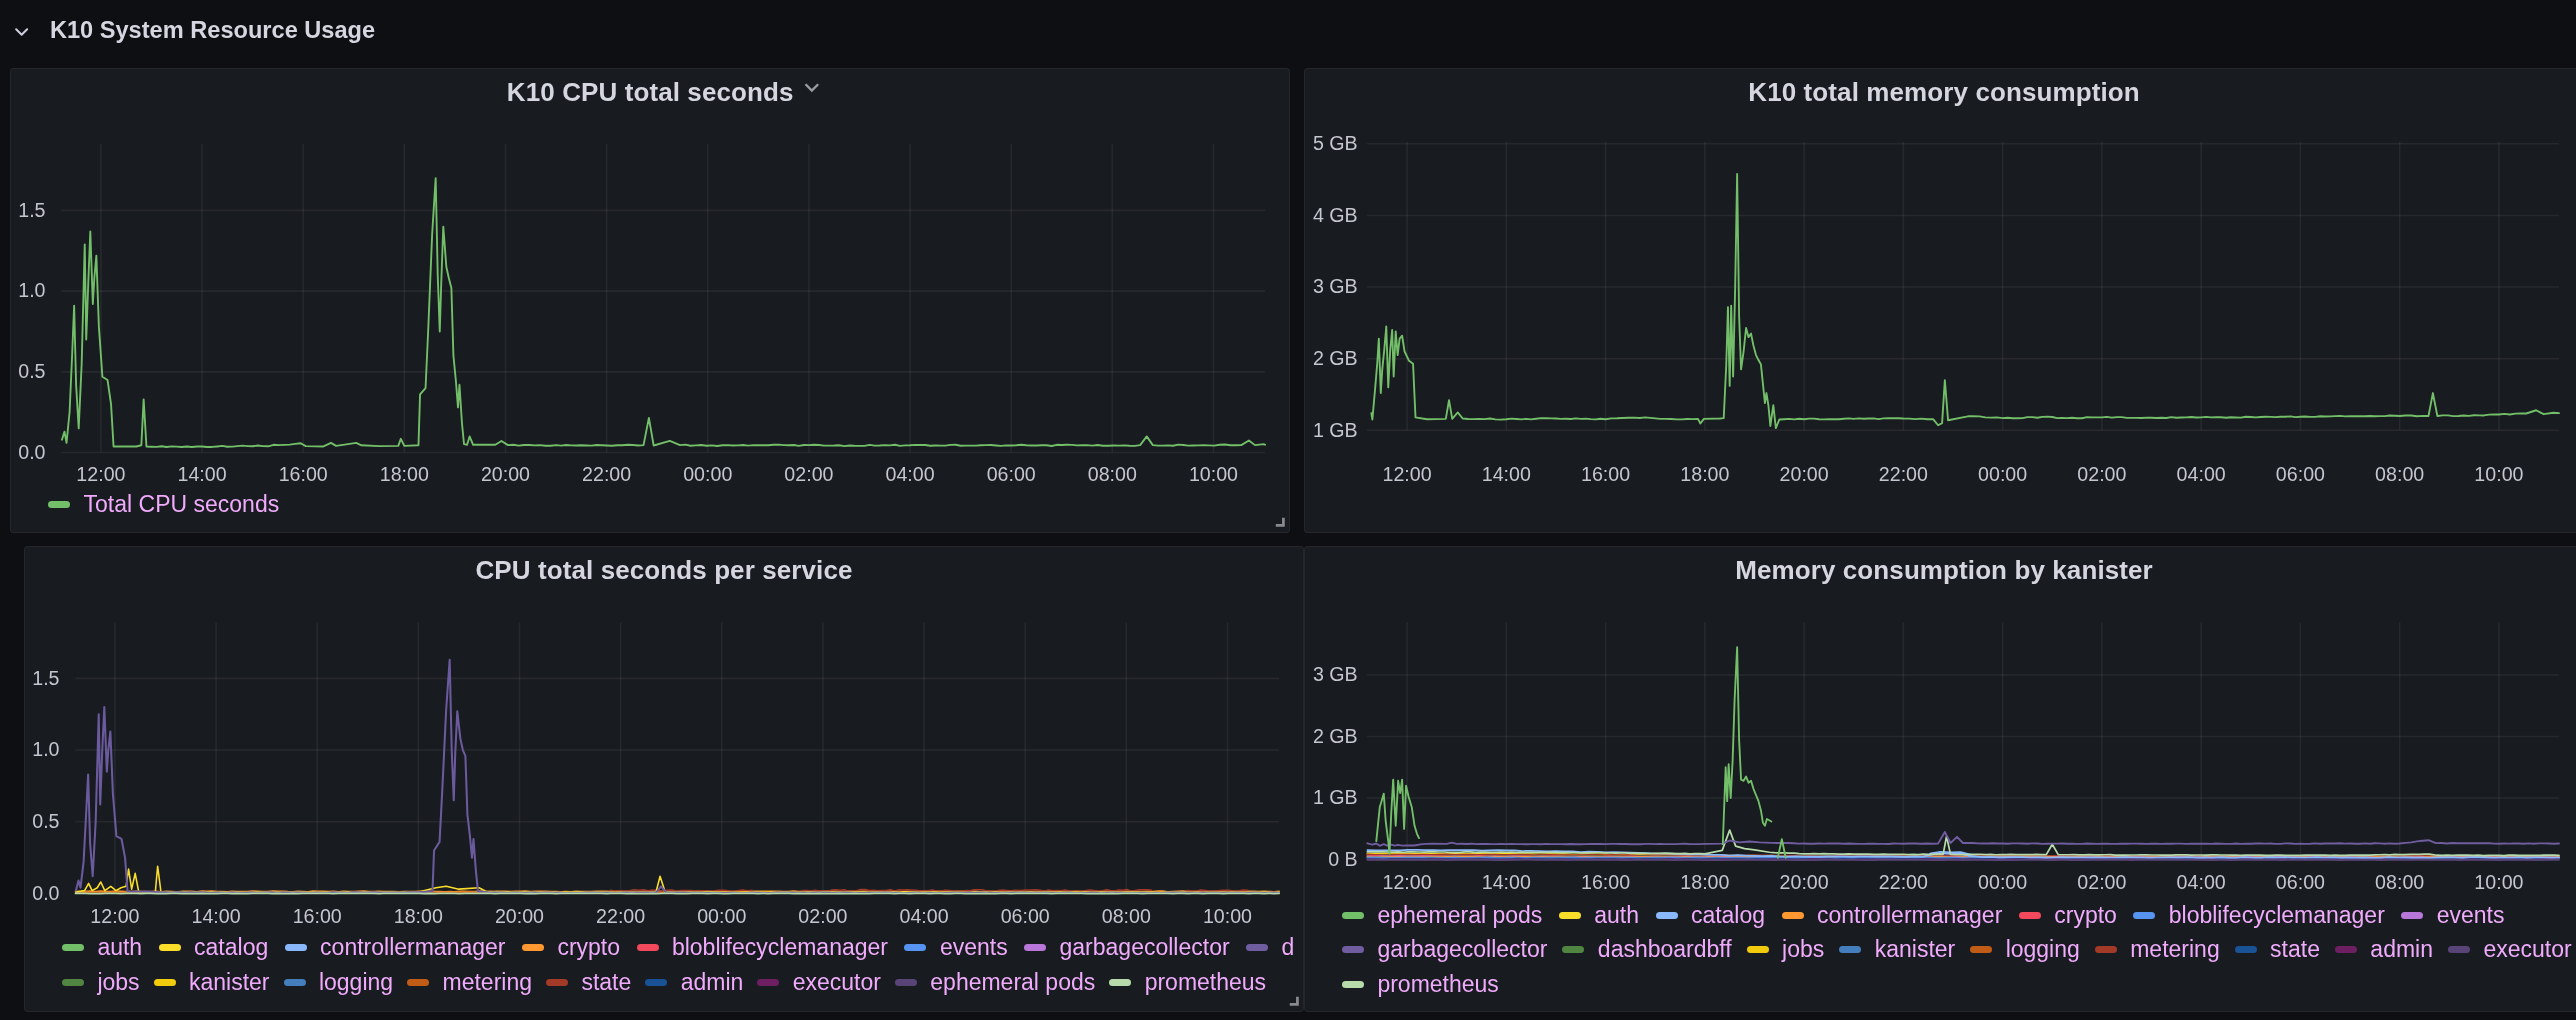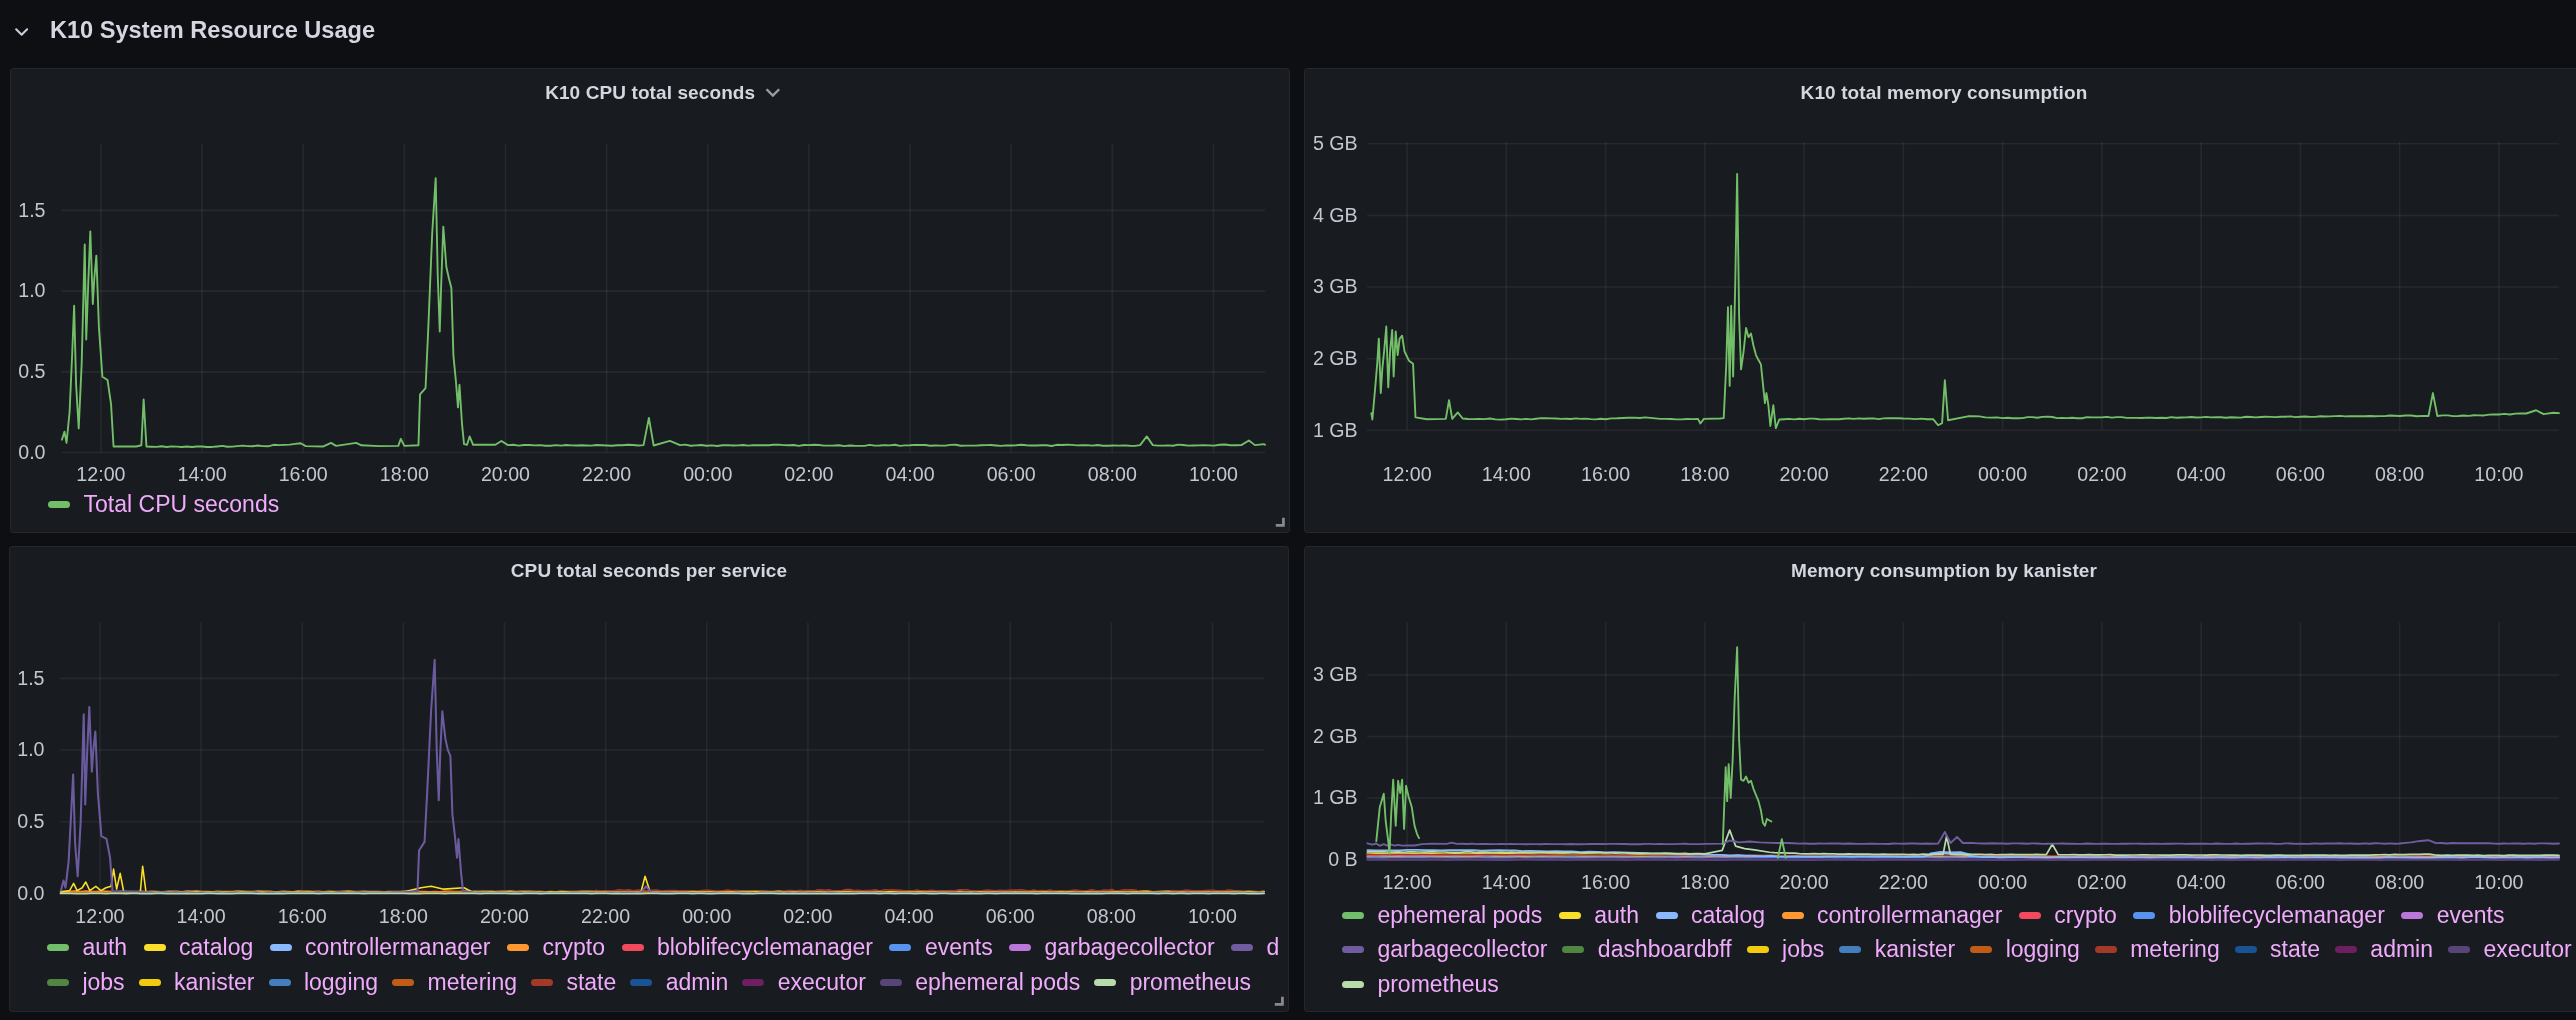--- a/index.html
+++ b/index.html
@@ -1,20 +1,20 @@
 <!DOCTYPE html>
 <html style="font-size:12.6px"><head><meta charset="utf-8"><style>
 *{margin:0;padding:0;box-sizing:border-box}
 html,body{width:2576px;height:1021px;background:#0E0F13;overflow:hidden;
   font-family:"Liberation Sans",sans-serif}
 .hdr{position:absolute;left:12.6px;top:17.3px;display:flex;align-items:center;color:#D5D6E0}
 .hdr .t{font-size:23.6px;font-weight:700;margin-left:20px}
 .panel{position:absolute;background:#181B1F;border:0.8px solid #25272D;border-radius:3.1px}
 .ptitle{position:absolute;left:0;right:0;top:0;height:47px;display:flex;align-items:center;
-  justify-content:center;font-size:19px;font-weight:700;color:#D5D6E0;letter-spacing:0.1px}
+  justify-content:center;font-size:26px;font-weight:700;color:#D5D6E0;letter-spacing:0.1px}
 .plot{position:absolute;left:0;top:0}
 .tick{font-size:25px;fill:#C5C6D0;font-family:"Liberation Sans",sans-serif}
 .lrow{position:absolute;left:37px;right:7.9px;height:23.6px;display:flex;align-items:center;
   column-gap:16.5px;overflow:hidden}
 .li{display:inline-flex;align-items:center;white-space:nowrap}
 .pill{display:inline-block;width:22px;height:7px;border-radius:3.5px;margin-right:13.4px}
 .ltxt{font-size:23px;color:#f0abfc}
 </style></head>
 <body>
 <div class="hdr">
@@ -109,21 +109,21 @@
       <text x="1394.0" y="524" text-anchor="middle" class="tick">08:00</text>
       <text x="1520.4" y="524" text-anchor="middle" class="tick">10:00</text>
       <text x="67" y="468.0" text-anchor="end" class="tick">1 GB</text>
       <text x="67" y="376.8" text-anchor="end" class="tick">2 GB</text>
       <text x="67" y="285.6" text-anchor="end" class="tick">3 GB</text>
       <text x="67" y="194.4" text-anchor="end" class="tick">4 GB</text>
       <text x="67" y="103.2" text-anchor="end" class="tick">5 GB</text>
       <polyline points="84.5,438.1 85.8,446.3 89.6,403.5 92.1,373.4 94.0,343.3 96.5,412.6 98.4,382.5 100.9,357.9 103.5,327.8 106.0,405.3 108.5,357.9 111.0,332.3 112.9,391.6 115.5,334.1 118.0,364.2 120.5,343.3 123.7,339.6 126.8,359.7 132.5,371.5 137.6,375.2 140.7,443.6 155.3,445.9 179.3,445.4 183.4,421.7 187.5,445.4 194.5,437.2 200.8,445.0 207.7,445.7 214.7,445.8 221.6,445.5 228.6,445.8 235.5,445.0 242.5,446.1 249.4,446.4 256.4,445.9 262.7,445.1 269.0,445.6 275.4,446.1 281.7,445.4 288.0,446.1 294.3,445.3 300.6,444.5 307.0,444.6 313.3,444.8 319.6,445.0 325.9,445.4 332.2,445.3 338.6,445.7 344.9,444.9 351.2,445.4 357.5,445.1 363.8,445.8 370.2,446.1 376.5,445.3 382.8,445.9 390.0,444.8 397.2,444.7 404.5,444.4 411.7,444.1 418.9,443.9 426.1,444.3 433.4,443.6 452.3,445.4 459.2,445.4 466.0,445.6 472.9,446.1 479.8,446.1 486.6,445.7 493.5,445.8 500.4,445.4 503.5,451.3 507.9,445.4 528.2,445.0 533.2,444.5 536.4,377.9 538.6,303.1 540.8,403.5 542.7,301.3 545.2,391.6 547.8,277.6 550.3,133.5 552.8,314.1 555.3,382.5 558.5,359.7 561.7,329.6 564.8,341.4 568.0,336.9 571.1,352.4 574.3,364.2 577.5,370.6 580.6,376.1 583.1,400.7 585.7,425.3 587.6,412.6 590.1,428.1 592.6,454.5 596.4,428.1 599.6,457.3 604.0,446.3 610.3,445.9 616.6,445.5 623.0,446.1 629.3,445.3 635.6,445.9 641.9,445.1 648.2,445.1 654.6,445.9 660.9,446.1 667.2,446.0 673.5,446.0 679.8,446.0 686.2,445.3 692.5,444.9 698.8,445.4 705.1,444.9 711.4,445.3 717.8,445.0 724.1,444.8 730.4,445.8 736.7,444.9 743.0,444.5 749.4,444.6 755.7,444.6 762.0,445.0 769.6,445.2 777.2,445.8 784.8,445.1 792.3,445.9 799.9,445.9 806.2,453.6 811.3,450.9 814.8,396.2 818.9,447.2 844.2,442.2 851.5,442.2 858.9,442.3 866.3,443.5 873.7,443.9 881.0,443.5 888.4,444.5 894.7,444.0 901.0,444.7 907.4,444.6 913.7,444.5 920.0,443.2 926.3,443.2 932.6,444.1 939.0,442.9 945.3,442.6 951.6,443.1 957.9,444.5 964.2,444.2 970.6,444.5 976.9,444.1 983.2,444.6 989.5,444.7 995.8,443.2 1002.2,443.6 1008.5,443.6 1014.8,443.6 1021.1,443.0 1027.4,443.8 1033.8,443.2 1040.1,443.3 1046.4,444.2 1052.7,444.2 1059.0,444.2 1065.4,444.3 1071.7,443.9 1078.0,444.0 1084.3,444.3 1090.6,444.1 1097.0,444.4 1103.3,443.3 1109.6,444.0 1115.9,443.8 1122.2,443.6 1128.6,443.1 1134.9,443.7 1141.2,443.6 1147.5,442.9 1153.8,443.5 1160.2,443.4 1166.5,443.4 1172.8,444.1 1179.1,443.4 1185.4,443.7 1191.8,443.9 1198.1,442.7 1204.4,443.1 1210.7,443.6 1217.0,443.1 1223.4,442.7 1229.7,442.9 1236.0,443.2 1242.3,442.8 1248.6,442.7 1255.0,442.3 1261.3,443.3 1267.6,442.7 1273.9,442.5 1280.2,442.9 1286.6,442.9 1292.9,442.1 1299.2,442.4 1305.5,442.3 1311.8,442.0 1318.2,441.7 1324.5,442.3 1330.8,442.2 1337.1,442.0 1343.4,442.1 1349.8,442.1 1356.1,441.8 1362.4,442.1 1368.7,441.9 1375.0,441.9 1381.4,441.2 1387.7,441.5 1394.0,441.8 1401.3,441.2 1408.7,441.1 1416.0,442.1 1423.3,441.7 1430.7,441.8 1436.3,412.6 1442.0,441.8 1448.7,441.0 1455.4,441.0 1462.1,441.9 1468.8,441.8 1475.4,441.2 1482.1,441.6 1488.8,440.8 1495.1,441.0 1501.4,441.1 1507.8,440.1 1514.1,439.7 1520.4,439.9 1527.4,439.1 1534.3,439.9 1541.3,438.8 1548.2,438.6 1555.2,438.6 1567.8,434.5 1577.3,439.5 1589.9,437.7 1596.9,438.1" fill="none" stroke="#73BF69" stroke-width="2.4" stroke-linejoin="round" stroke-linecap="round"></polyline>
     </svg>
   </div>
-<div class="panel" style="left:9px;top:546px;width:1280px;height:466px">
+<div class="panel" style="left:24px;top:546px;width:1280px;height:466px">
     <div class="ptitle">
       <span style="position:relative">CPU total seconds per service</span>
     </div>
     <svg class="plot" width="1280" height="466" viewBox="0 0 1630 593">
       <line x1="64" y1="441.0" x2="1597" y2="441.0" stroke="rgba(204,204,220,0.08)" stroke-width="2"></line>
       <line x1="64" y1="349.7" x2="1597" y2="349.7" stroke="rgba(204,204,220,0.08)" stroke-width="2"></line>
       <line x1="64" y1="258.4" x2="1597" y2="258.4" stroke="rgba(204,204,220,0.08)" stroke-width="2"></line>
       <line x1="64" y1="167.1" x2="1597" y2="167.1" stroke="rgba(204,204,220,0.08)" stroke-width="2"></line>
       <line x1="114.5" y1="96" x2="114.5" y2="441.0" stroke="rgba(204,204,220,0.08)" stroke-width="2"></line>
       <line x1="243.3" y1="96" x2="243.3" y2="441.0" stroke="rgba(204,204,220,0.08)" stroke-width="2"></line>

